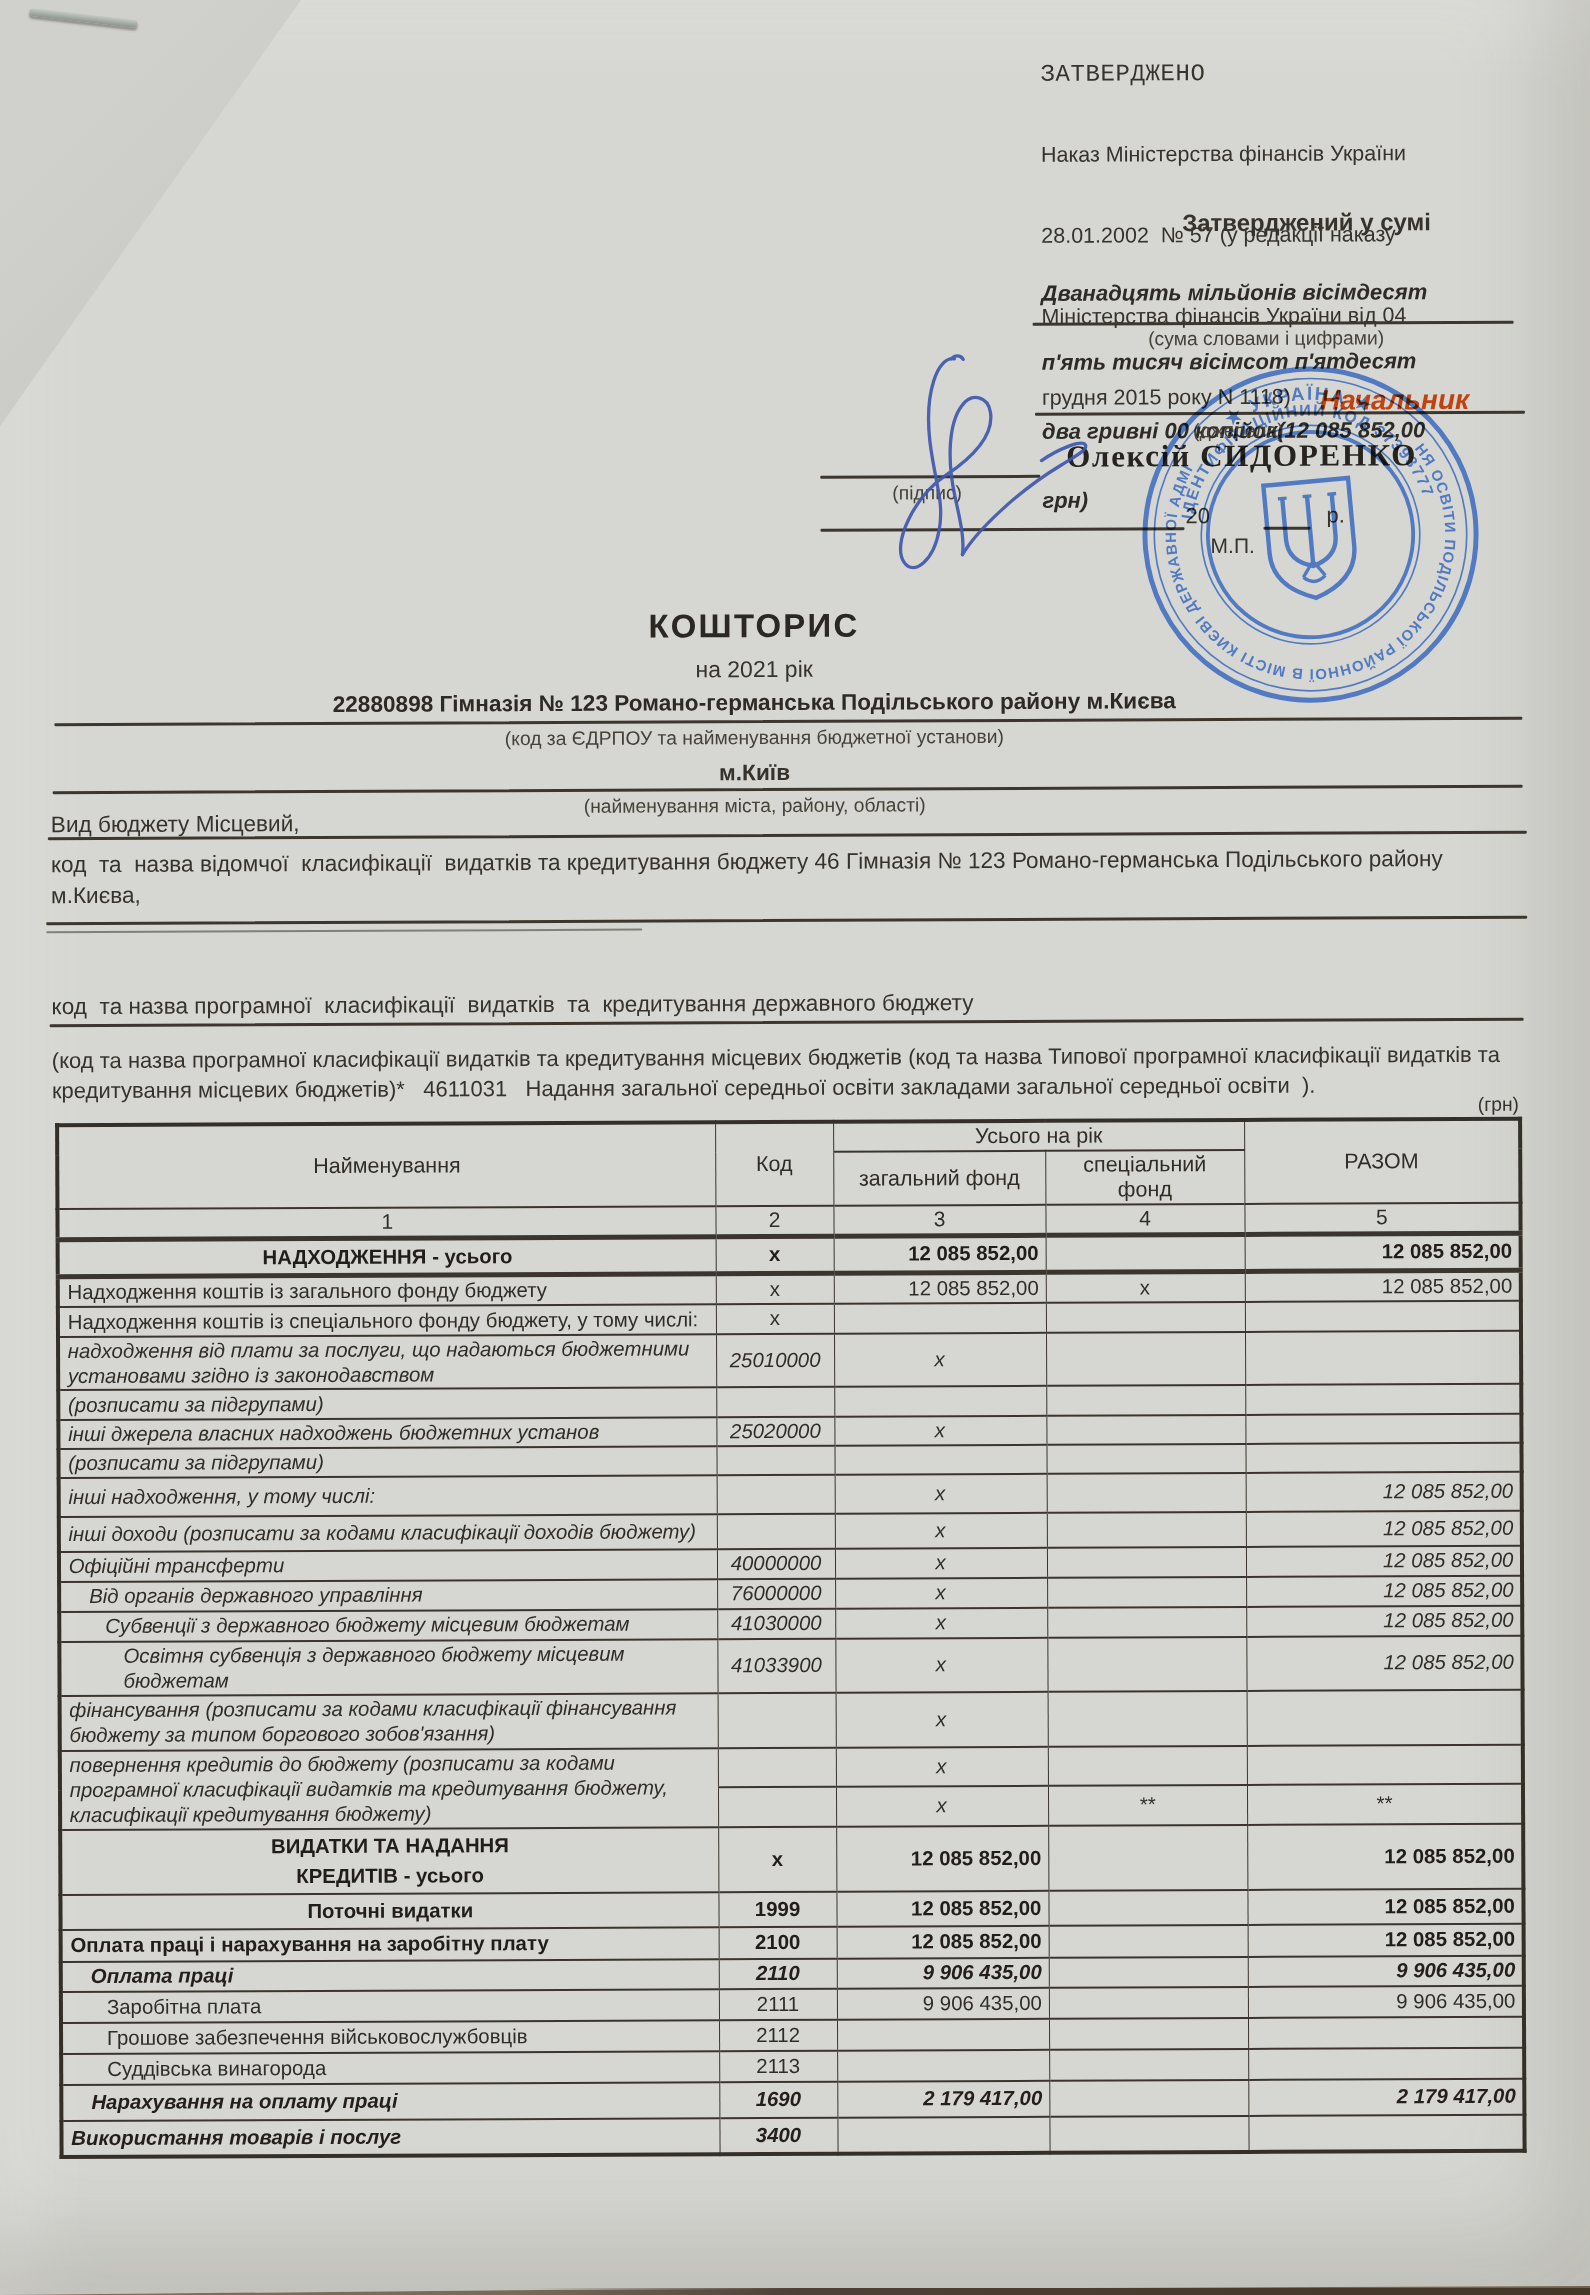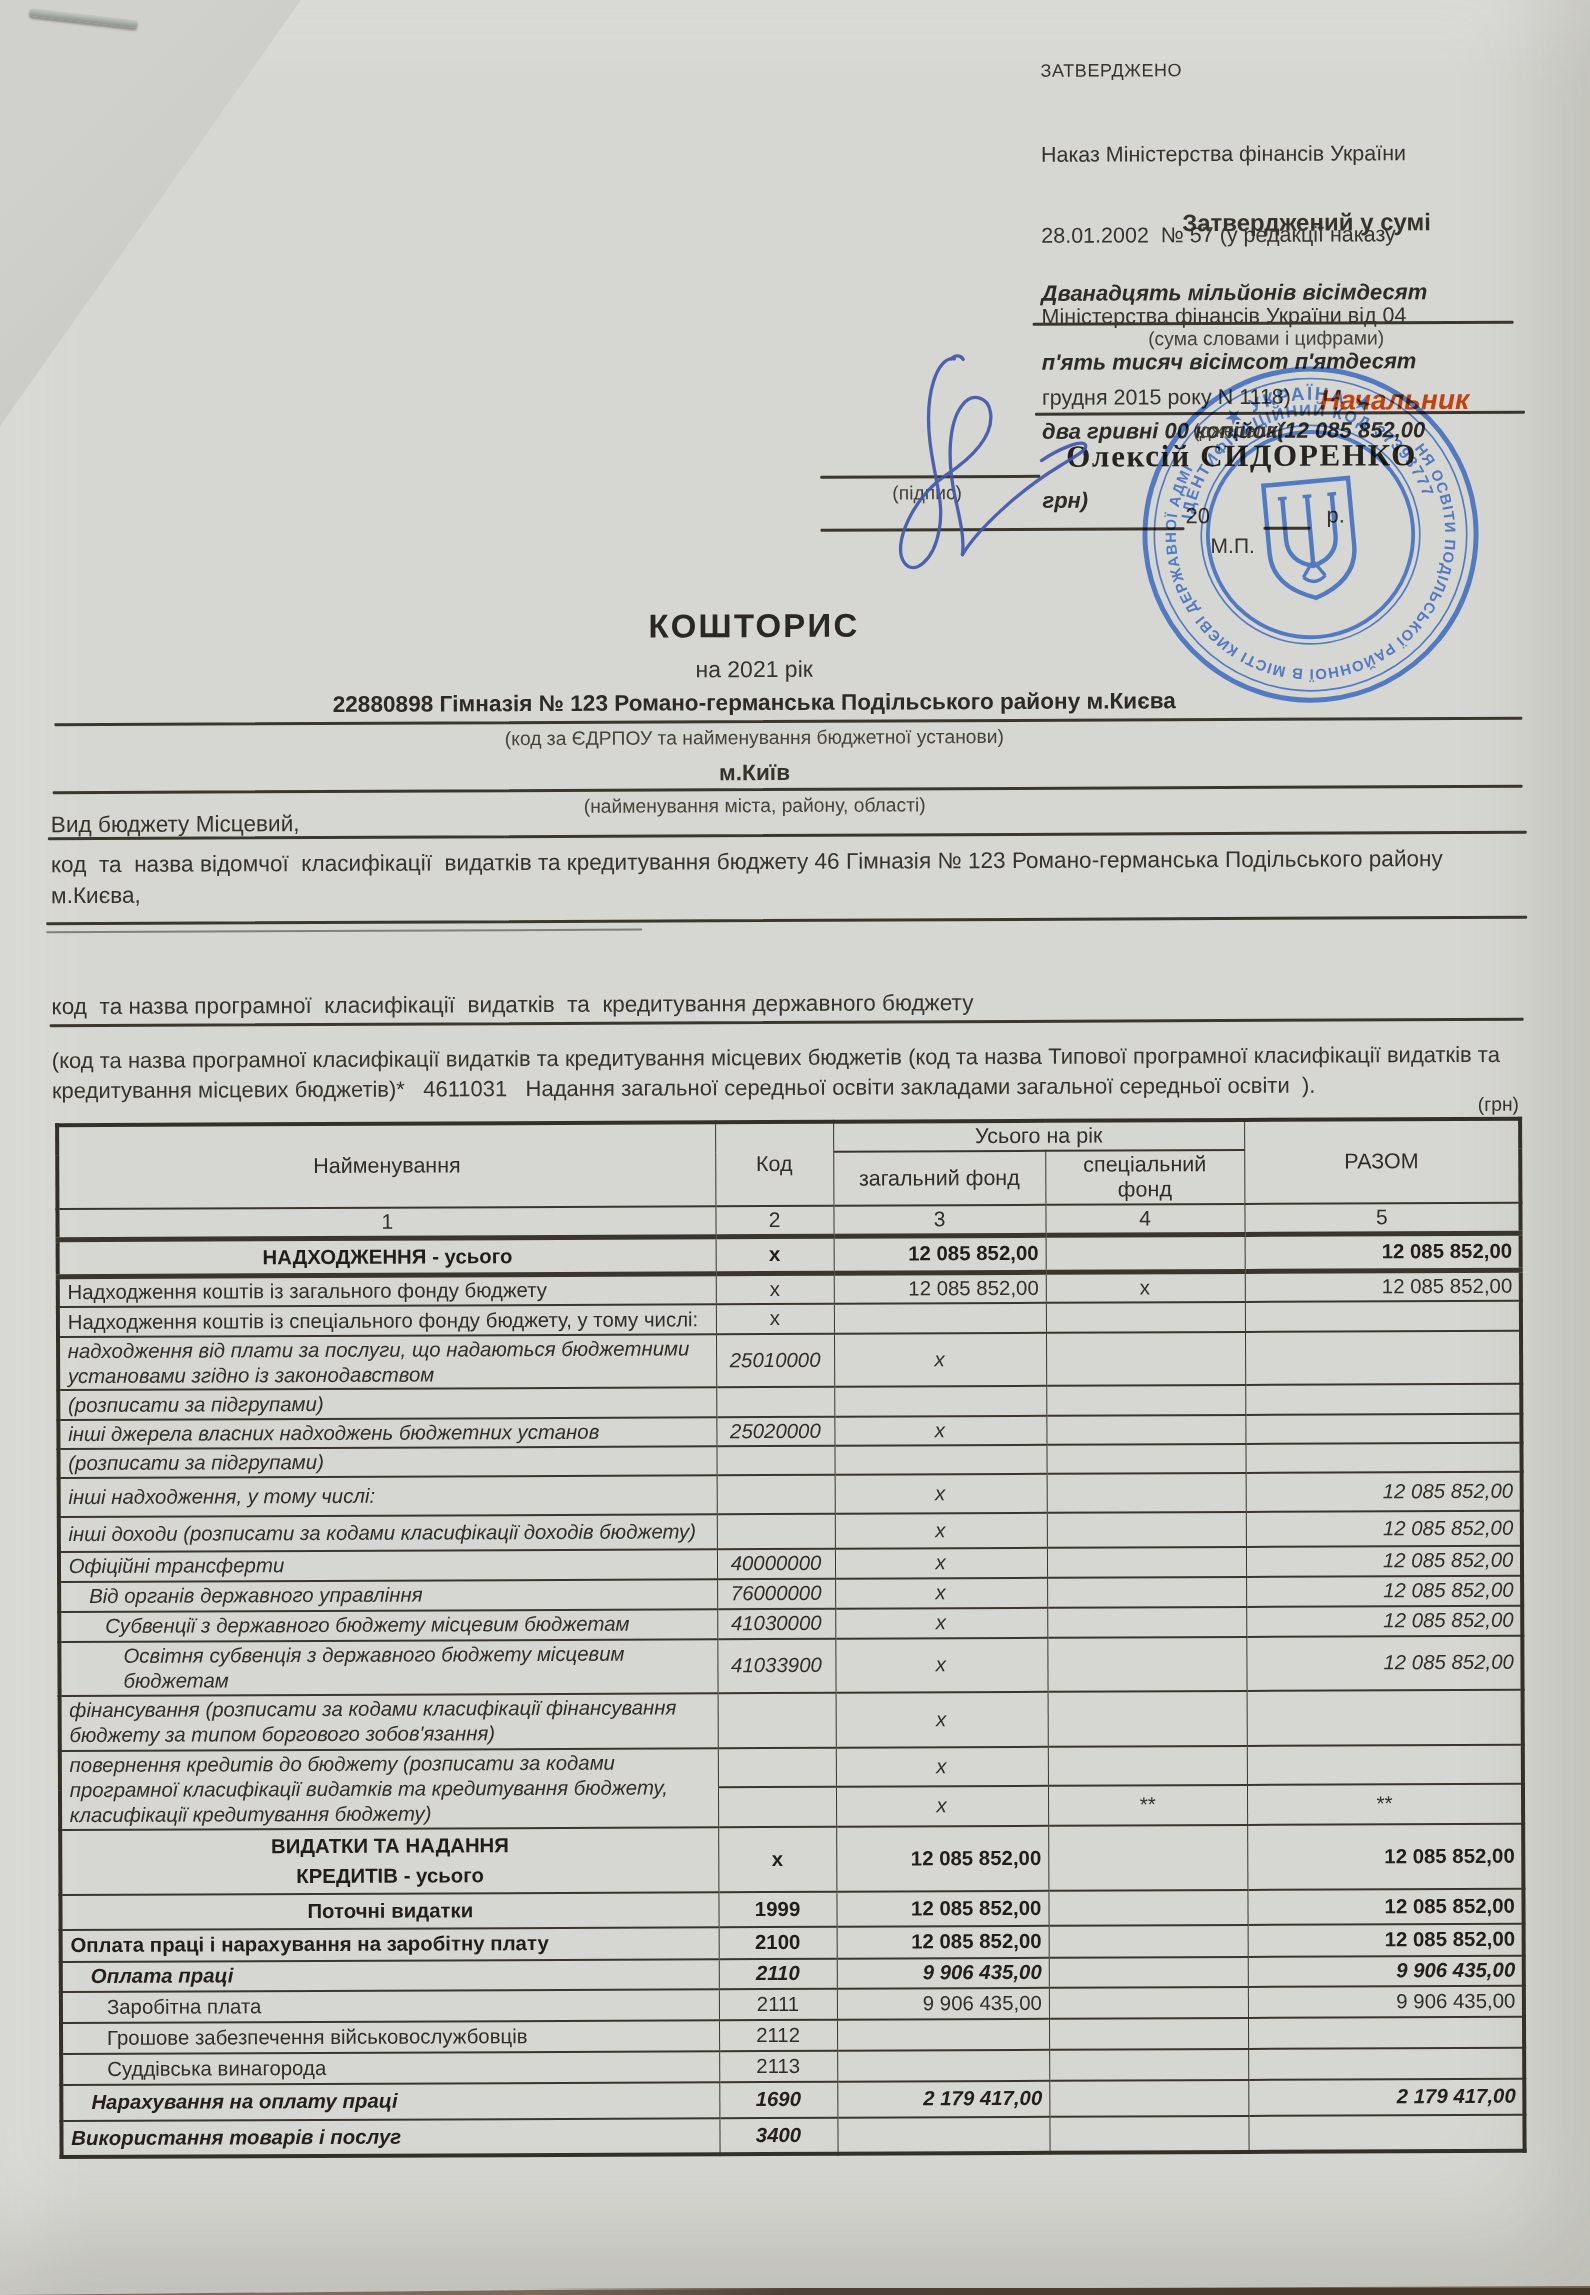--- a/index.html
+++ b/index.html
@@ -49,21 +49,21 @@
 </style>
 </head>
 <body>
 
 <div class="page">
   <div class="corner-sheet"></div>
 
   <div class="paper">
     <div class="rot">
 
-      <div class="t b" style="left:1045px;top:62px;font-size:18px;letter-spacing:0.6px;font-weight:400;">ЗАТВЕРДЖЕНО</div>
+      <div class="t b" style="left:1045px;top:62px;font-size:24px;letter-spacing:0.6px;font-weight:400;font-family:Liberation Mono, monospace;">ЗАТВЕРДЖЕНО</div>
       <div class="t" style="left:1045px;top:89px;font-size:21.5px;line-height:27px;width:497px;">
         <div>Наказ Міністерства фінансів України</div>
         <div>28.01.2002  № 57 (у редакції наказу</div>
         <div>Міністерства фінансів України від 04</div>
         <div>грудня 2015 року N 1118)</div>
       </div>
       <div class="t b" style="left:1186px;top:211px;font-size:24px;">Затверджений у сумі</div>
       <div class="t b i" style="left:1045px;top:237px;font-size:22px;line-height:23px;width:497px;color:#2e2b26;">
         <div>Дванадцять мільйонів вісімдесят</div>
         <div>п'ять тисяч вісімсот п'ятдесят</div>

